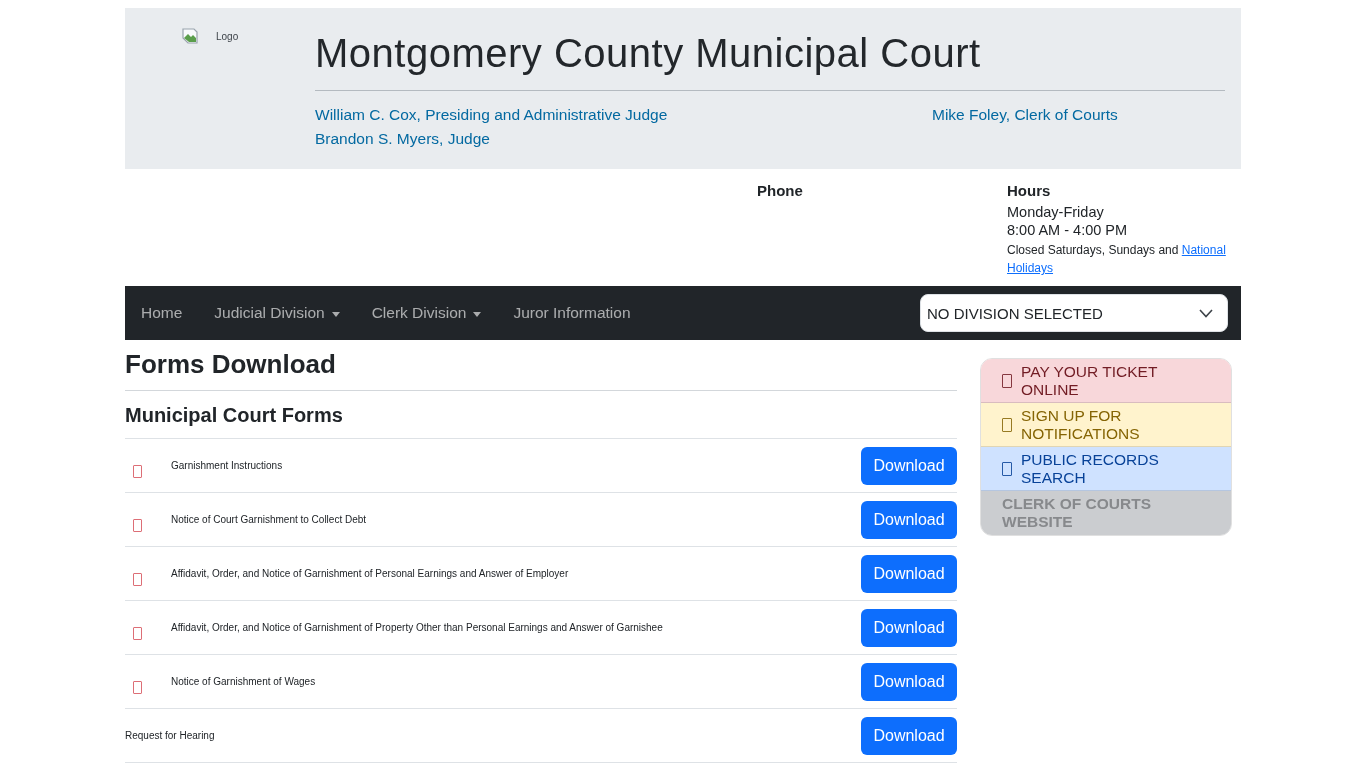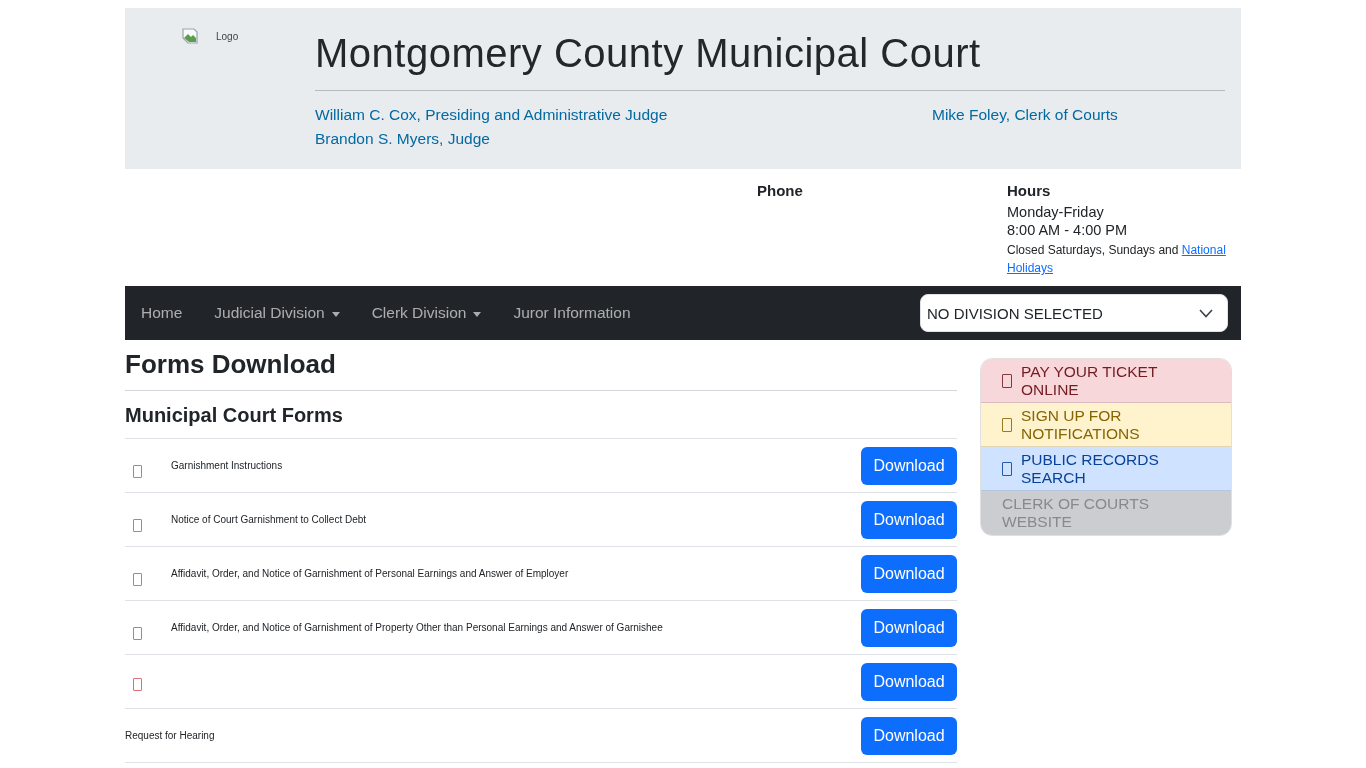--- a/index.html
+++ b/index.html
@@ -51,21 +51,21 @@
   .btn-download { margin-left: auto; width: 96px; height: 38px; background: #0d6efd; color: #fff; border: none; border-radius: 6px; font-size: 16px; font-family: "Liberation Sans", sans-serif; cursor: pointer; flex-shrink: 0; }
 
   
   .sidebar { width: 252px; margin-left: 23px; margin-top: 18px; border-radius: 12px; overflow: hidden; border: 1px solid rgba(0,0,0,0.12); }
   .side-item { height: 44px; display: flex; align-items: center; padding: 0 21px; font-size: 15.5px; cursor: pointer; border-bottom: 1px solid rgba(0,0,0,0.12); }
   .side-item:last-child { border-bottom: none; }
   .side-item .tofu { width: 10px; height: 14px; margin-right: 9px; opacity: 0.85; }
   .side-pay { background: #f8d7da; color: #721c24; }
   .side-notify { background: #fff3cd; color: #856404; }
   .side-records { background: #cfe2ff; color: #084298; }
-  .side-clerk { background: #cbcdd0; color: #87898c; justify-content: flex-end; }
+  .side-clerk { background: #cbcdd0; color: #87898c; justify-content: flex-end; font-weight: bold; }
 </style>
 </head>
 <body>
 
 <div class="container">
 
   <div class="header-band">
     <div class="logo-col">
       <span class="broken-img">
         <svg width="18" height="17" viewBox="0 0 18 17">
@@ -156,20 +156,21 @@
         <div class="form-row">
           <span class="form-label">
               <span class="tofu"></span>
               <span>Affidavit, Order, and Notice of Garnishment of Property Other than Personal Earnings and Answer of Garnishee</span>
             </span>
           <button class="btn-download">Download</button>
         </div>
         <div class="form-row">
           <span class="form-label">
               <span class="tofu"></span>
+              <span>Notice of Garnishment of Wages</span>
             </span>
           <button class="btn-download">Download</button>
         </div>
         <div class="form-row">
           <span class="form-label">
               <span>Request for Hearing</span>
             </span>
           <button class="btn-download">Download</button>
         </div>
       </div>

